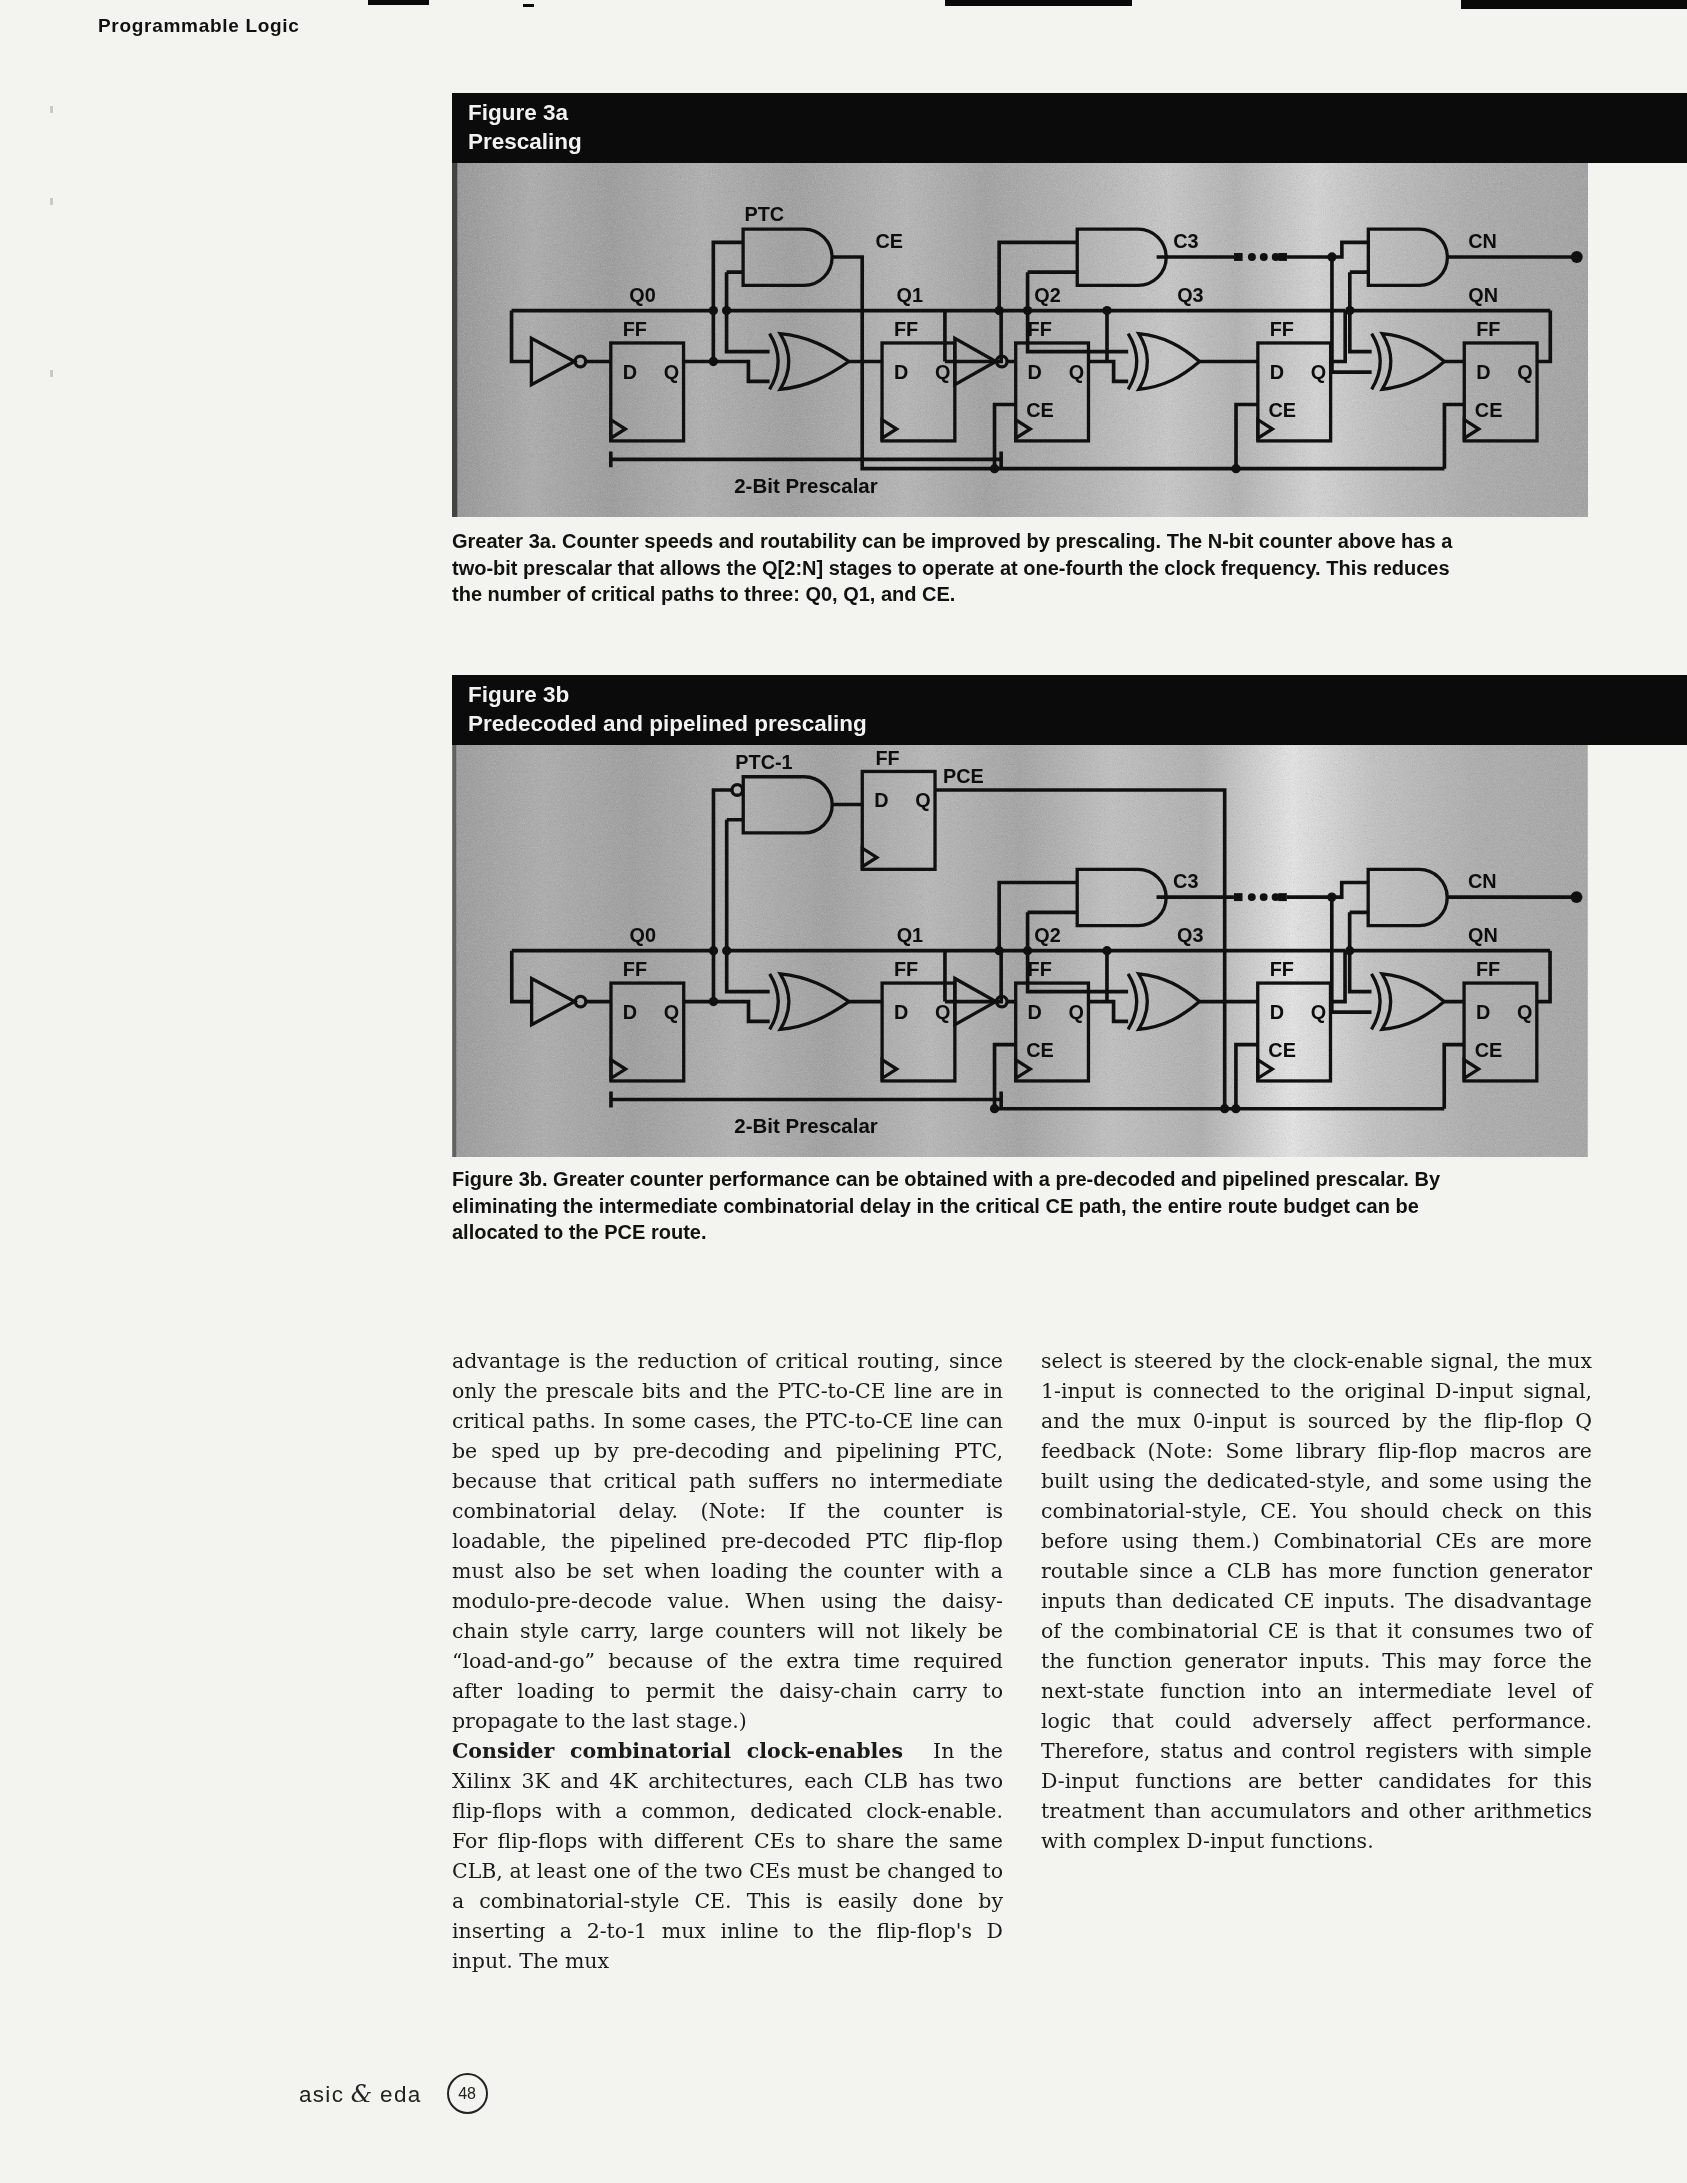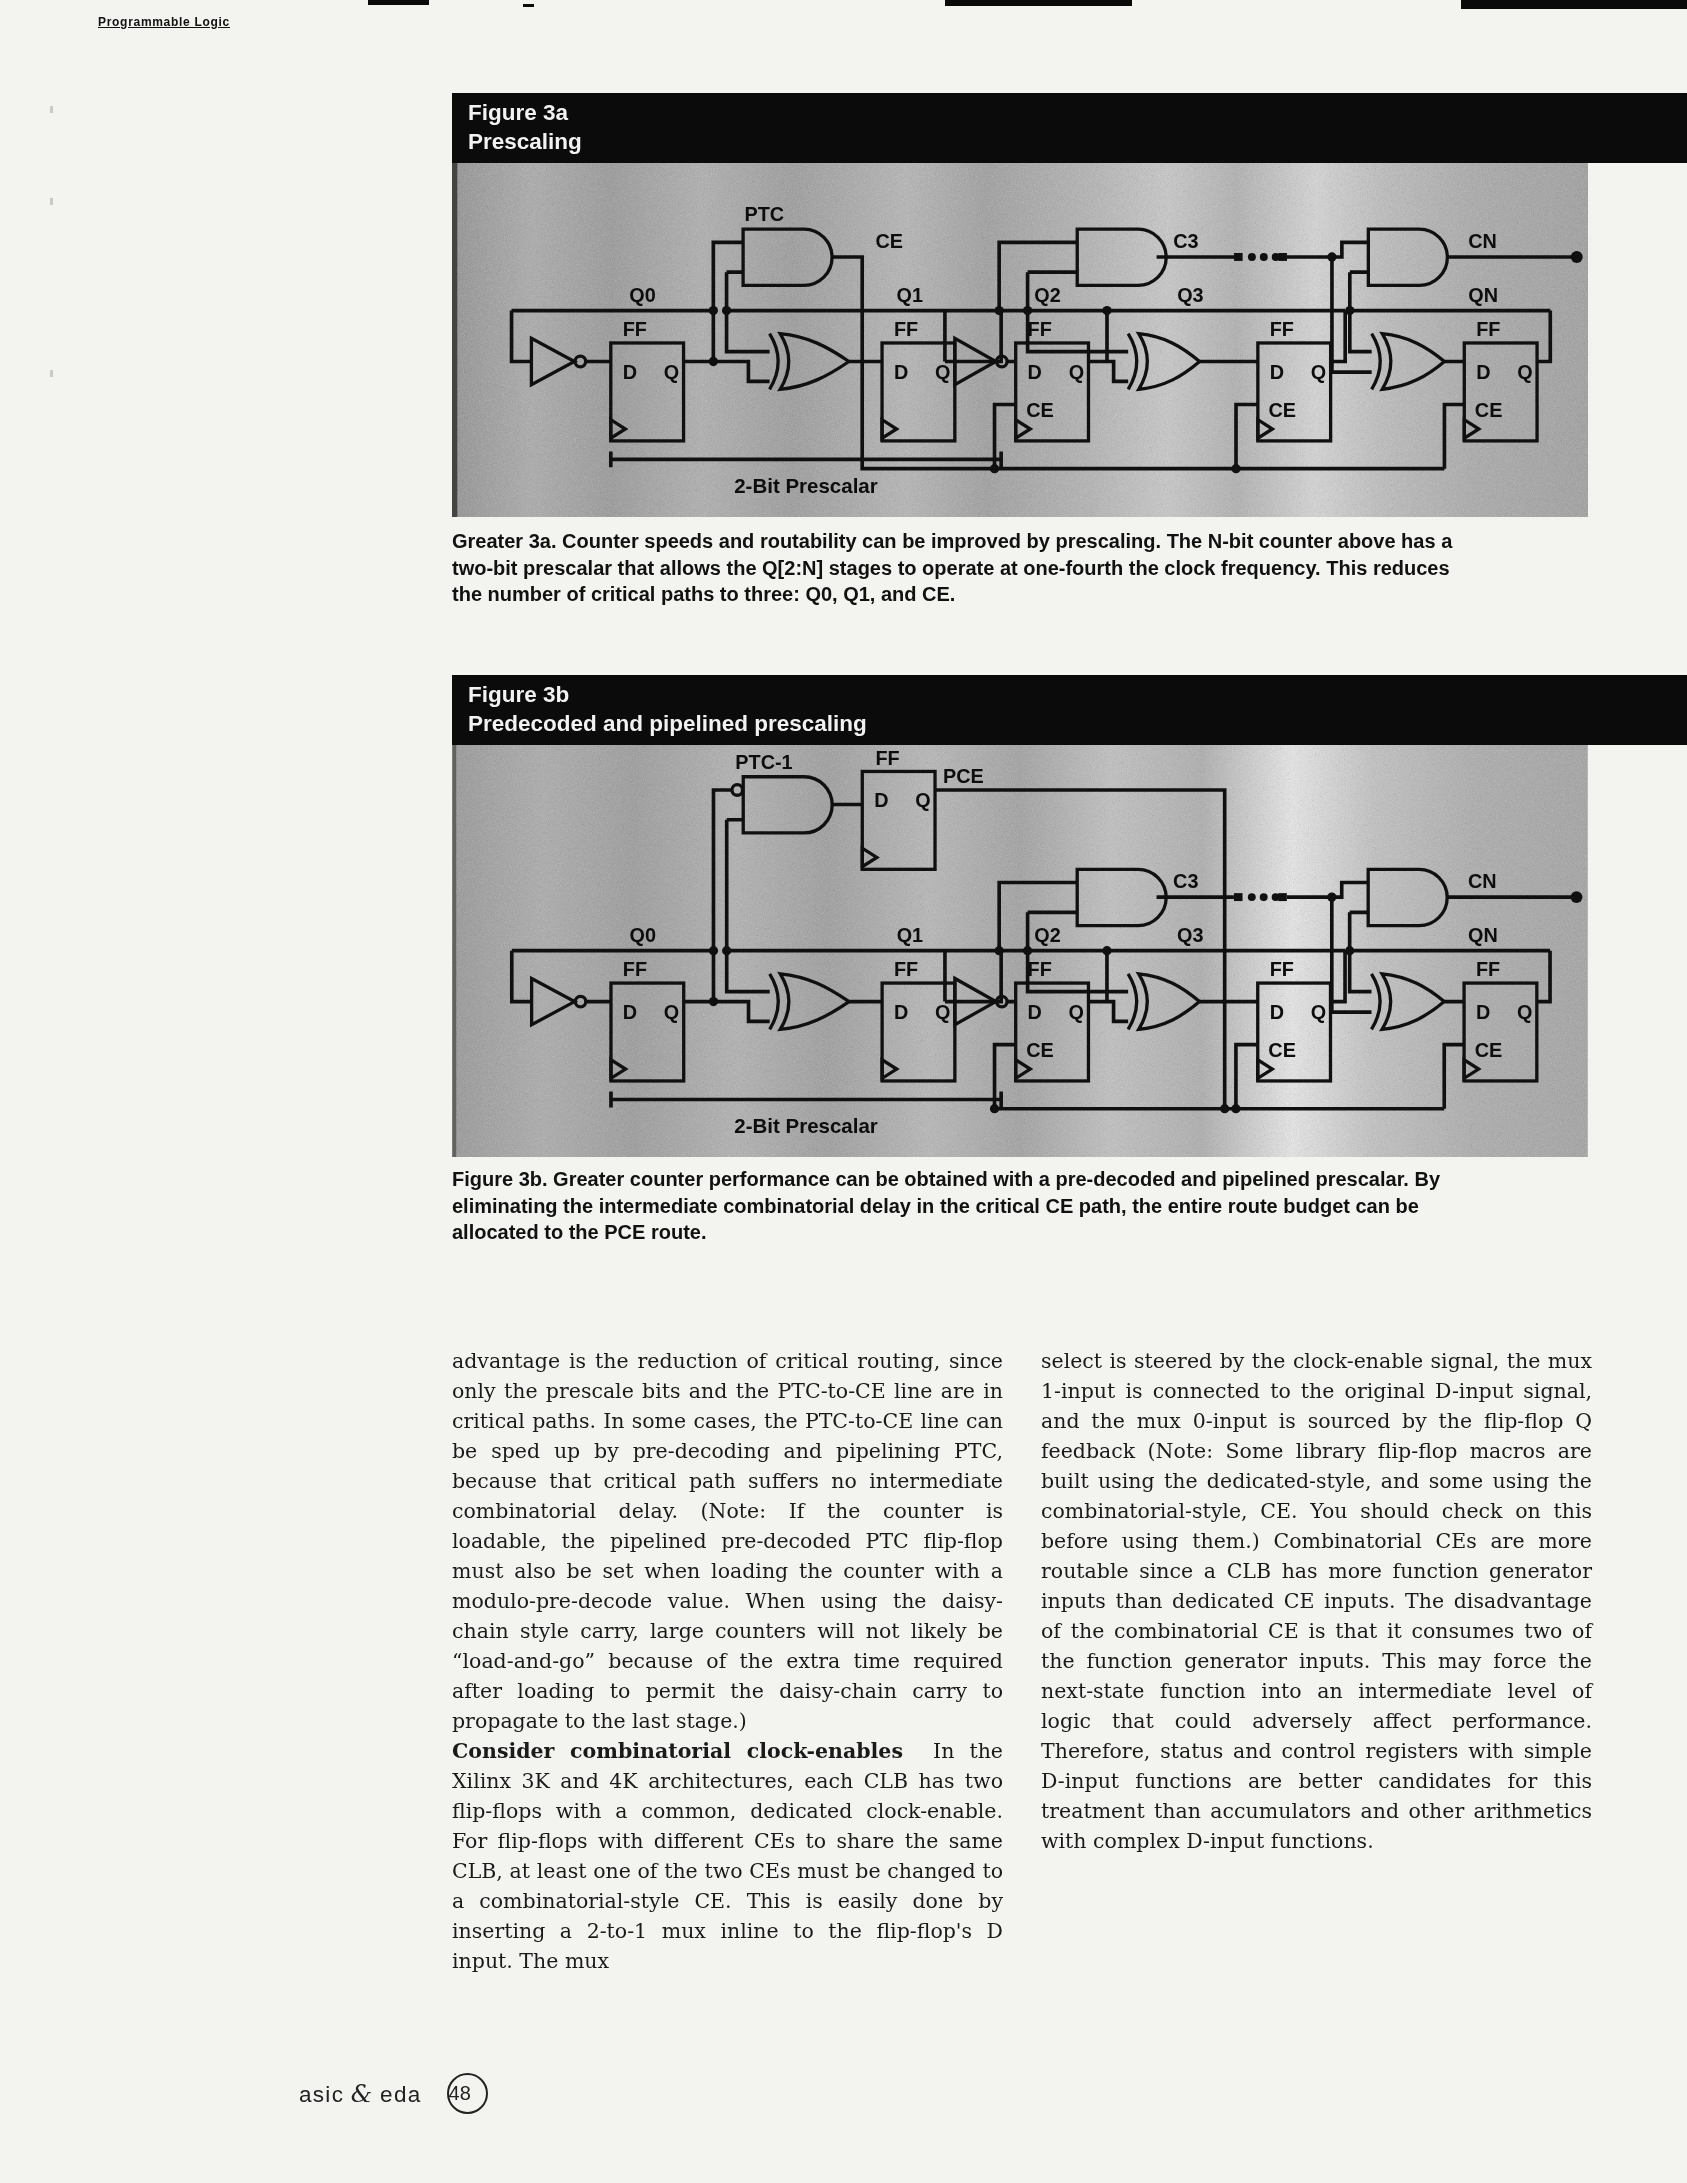--- a/index.html
+++ b/index.html
@@ -1,39 +1,39 @@
 <!DOCTYPE html>
 <html style="font-size:10.6px"><head>
 <meta charset="utf-8">
 <style>
   html,body{margin:0;padding:0;}
   body{width:1687px;height:2183px;position:relative;background:#f3f3f0;
        font-family:"Liberation Sans",sans-serif;color:#161616;overflow:hidden;}
   .artifact{position:absolute;background:#0a0a0a;}
   .speck{position:absolute;background:#7a7a7a;opacity:.35;}
-  #page-header{position:absolute;left:98px;top:14.6px;font-size:12px;font-weight:bold;
-       letter-spacing:0.7px;color:#111;text-decoration:underline;}
+  #page-header{position:absolute;left:98px;top:14.6px;font-size:19px;font-weight:bold;
+       letter-spacing:0.7px;color:#111;}
   .figure{position:absolute;left:452px;width:1312px;}
   #fig3a{top:93px;} #fig3b{top:675px;}
   .figbar{background:#0b0b0b;color:#f2f2f2;padding:5.3px 0 6.6px 16px;}
   .figbar .l1{font-size:22.5px;font-weight:bold;line-height:29px;}
   .figbar .l2{font-size:22.5px;font-weight:bold;line-height:29px;}
   .caption{position:absolute;left:452px;width:1138px;font-weight:bold;
        font-size:20px;line-height:26.5px;color:#111;}
   #cap3a{top:528px;} #cap3b{top:1166px;}
   .bodycol{position:absolute;top:1346px;width:551px;font-family:"DejaVu Serif",serif;
        font-size:20.5px;line-height:30px;text-align:justify;color:#1a1a1a;}
   #col-left{left:452px;} #col-right{left:1041px;}
   .bodycol p{margin:0;}
   .bodycol .bold-lead{font-weight:bold;font-family:"DejaVu Serif",serif;}
   #page-footer{position:absolute;left:299px;top:2073px;display:flex;align-items:center;gap:25px;}
   #brand{font-size:22.5px;letter-spacing:1.3px;color:#222;display:flex;align-items:flex-end;gap:6.6px;}
   #brand .amp{font-family:"DejaVu Serif",serif;font-style:italic;font-size:24px;}
   #page-circle{width:37px;height:37px;border:2.3px solid #222;border-radius:50%;
-       display:flex;align-items:center;font-size:20px;color:#222;}
+       display:flex;align-items:center;justify-content:center;font-size:16px;color:#222;}
   svg text{font-family:"Liberation Sans",sans-serif;font-weight:bold;fill:#0d0d0d;}
   svg .lbl{font-size:30px;} svg .lblm{font-size:31px;}
   svg .wire{stroke:#101010;stroke-width:5.5;fill:none;}
   svg .gate{stroke:#101010;stroke-width:5;fill:none;}
   svg .ffbox{stroke:#101010;stroke-width:5;fill:none;}
   svg .dot{fill:#101010;}
 </style>
 </head>
 <body>
 

